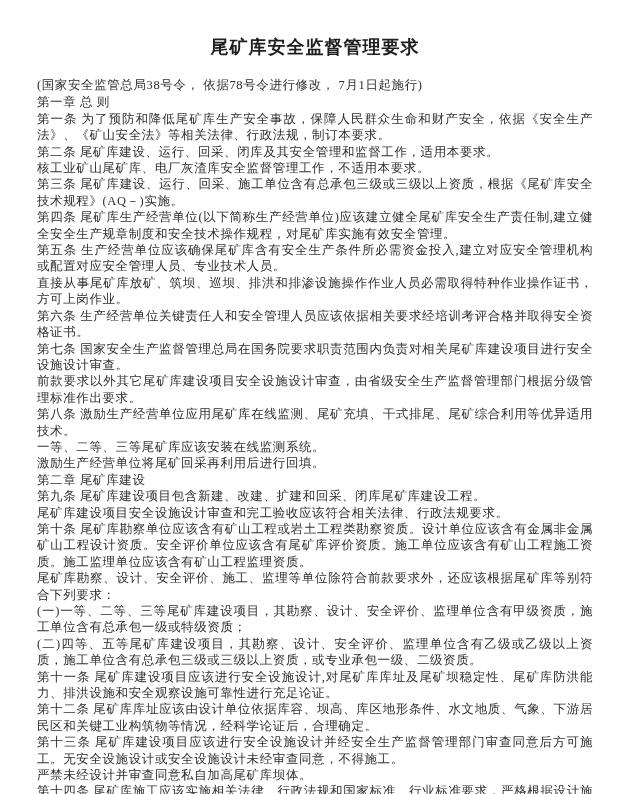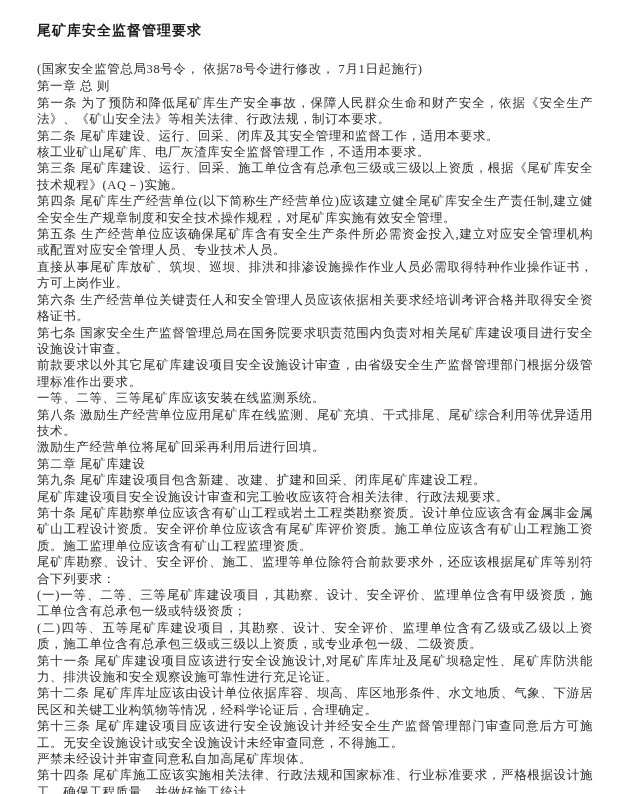--- a/index.html
+++ b/index.html
@@ -14,23 +14,24 @@
     box-sizing: border-box;
     background: #ffffff;
     padding: 22px 35px 18px 37px;
     font-family: "Liberation Serif", "DejaVu Serif", serif;
     font-size: 12.5px;
     line-height: 16.4px;
     color: #2e2e2e;
     letter-spacing: 0.6px;
   }
   .doc-title {
-    font-size: 14px;
+    font-size: 18px;
     font-weight: 700;
-    margin: 0 0 0 0;
+    text-align: center;
+    margin: 16px 0 0 0;
     line-height: 18px;
     letter-spacing: 1px;
     color: #1f1f1f;
   }
   .doc-subtitle {
     margin: 21px 0 0 0;
   }
   .doc-body {
     margin-top: 1px;
   }
@@ -52,22 +53,22 @@
       <p>第一条 为了预防和降低尾矿库生产安全事故，保障人民群众生命和财产安全，依据《安全生产法》、《矿山安全法》等相关法律、行政法规，制订本要求。</p>
       <p>第二条 尾矿库建设、运行、回采、闭库及其安全管理和监督工作，适用本要求。</p>
       <p>核工业矿山尾矿库、电厂灰渣库安全监督管理工作，不适用本要求。</p>
       <p>第三条 尾矿库建设、运行、回采、施工单位含有总承包三级或三级以上资质，根据《尾矿库安全技术规程》(AQ－)实施。</p>
       <p>第四条 尾矿库生产经营单位(以下简称生产经营单位)应该建立健全尾矿库安全生产责任制,建立健全安全生产规章制度和安全技术操作规程，对尾矿库实施有效安全管理。</p>
       <p>第五条 生产经营单位应该确保尾矿库含有安全生产条件所必需资金投入,建立对应安全管理机构或配置对应安全管理人员、专业技术人员。</p>
       <p>直接从事尾矿库放矿、筑坝、巡坝、排洪和排渗设施操作作业人员必需取得特种作业操作证书，方可上岗作业。</p>
       <p>第六条 生产经营单位关键责任人和安全管理人员应该依据相关要求经培训考评合格并取得安全资格证书。</p>
       <p>第七条 国家安全生产监督管理总局在国务院要求职责范围内负责对相关尾矿库建设项目进行安全设施设计审查。</p>
       <p>前款要求以外其它尾矿库建设项目安全设施设计审查，由省级安全生产监督管理部门根据分级管理标准作出要求。</p>
+      <p>第八条 激励生产经营单位应用尾矿库在线监测、尾矿充填、干式排尾、尾矿综合利用等优异适用技术。</p>
       <p>一等、二等、三等尾矿库应该安装在线监测系统。</p>
-      <p>第八条 激励生产经营单位应用尾矿库在线监测、尾矿充填、干式排尾、尾矿综合利用等优异适用技术。</p>
       <p>激励生产经营单位将尾矿回采再利用后进行回填。</p>
       <p>第二章 尾矿库建设</p>
       <p>第九条 尾矿库建设项目包含新建、改建、扩建和回采、闭库尾矿库建设工程。</p>
       <p>尾矿库建设项目安全设施设计审查和完工验收应该符合相关法律、行政法规要求。</p>
       <p>第十条 尾矿库勘察单位应该含有矿山工程或岩土工程类勘察资质。设计单位应该含有金属非金属矿山工程设计资质。安全评价单位应该含有尾矿库评价资质。施工单位应该含有矿山工程施工资质。施工监理单位应该含有矿山工程监理资质。</p>
       <p>尾矿库勘察、设计、安全评价、施工、监理等单位除符合前款要求外，还应该根据尾矿库等别符合下列要求：</p>
       <p>(一)一等、二等、三等尾矿库建设项目，其勘察、设计、安全评价、监理单位含有甲级资质，施工单位含有总承包一级或特级资质；</p>
       <p>(二)四等、五等尾矿库建设项目，其勘察、设计、安全评价、监理单位含有乙级或乙级以上资质，施工单位含有总承包三级或三级以上资质，或专业承包一级、二级资质。</p>
       <p>第十一条 尾矿库建设项目应该进行安全设施设计,对尾矿库库址及尾矿坝稳定性、尾矿库防洪能力、排洪设施和安全观察设施可靠性进行充足论证。</p>
       <p>第十二条 尾矿库库址应该由设计单位依据库容、坝高、库区地形条件、水文地质、气象、下游居民区和关键工业构筑物等情况，经科学论证后，合理确定。</p>

